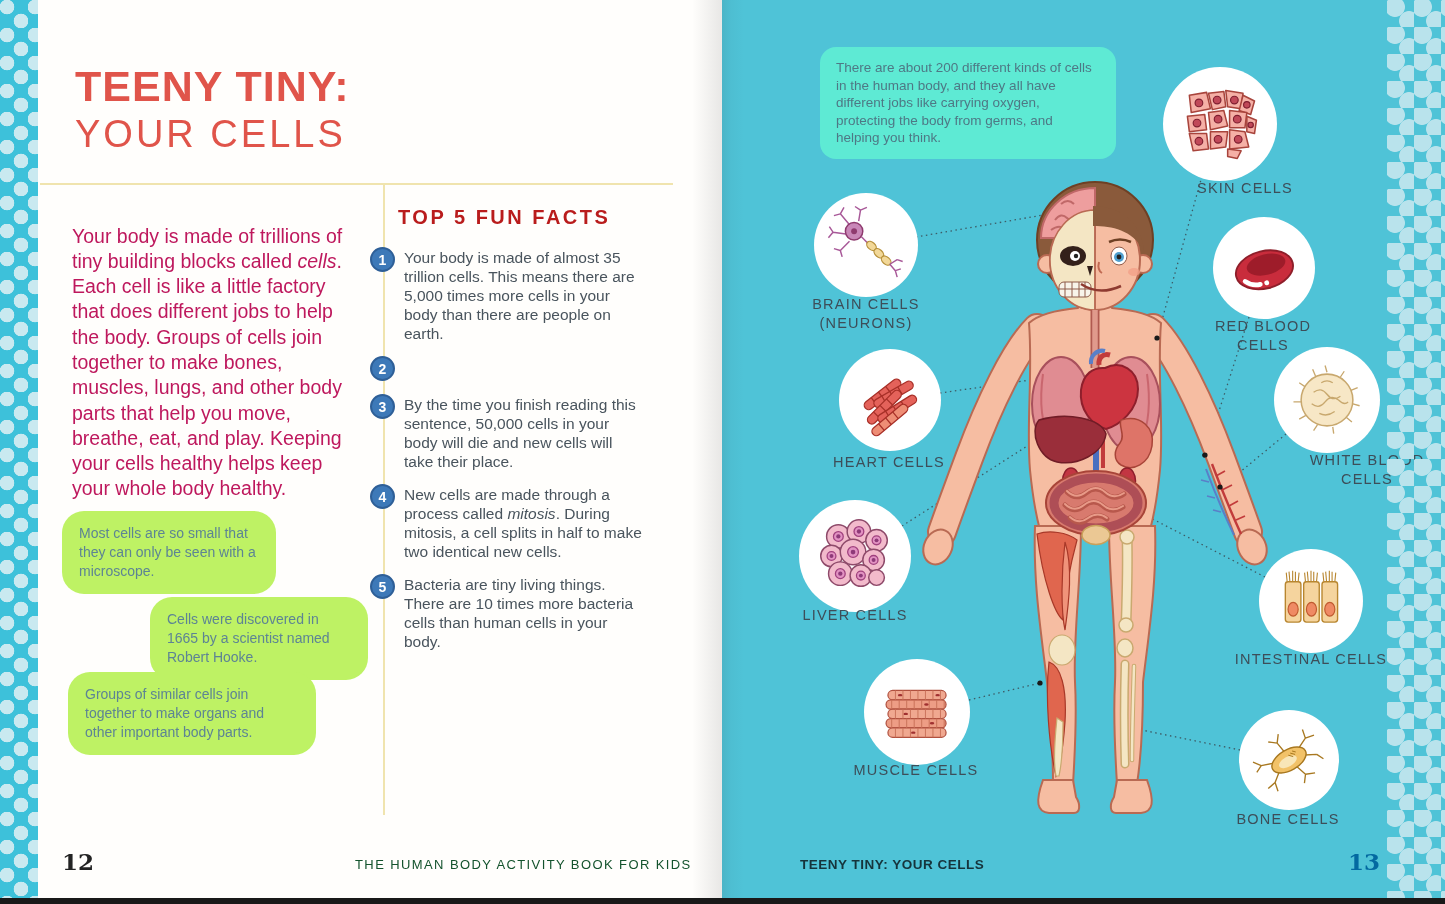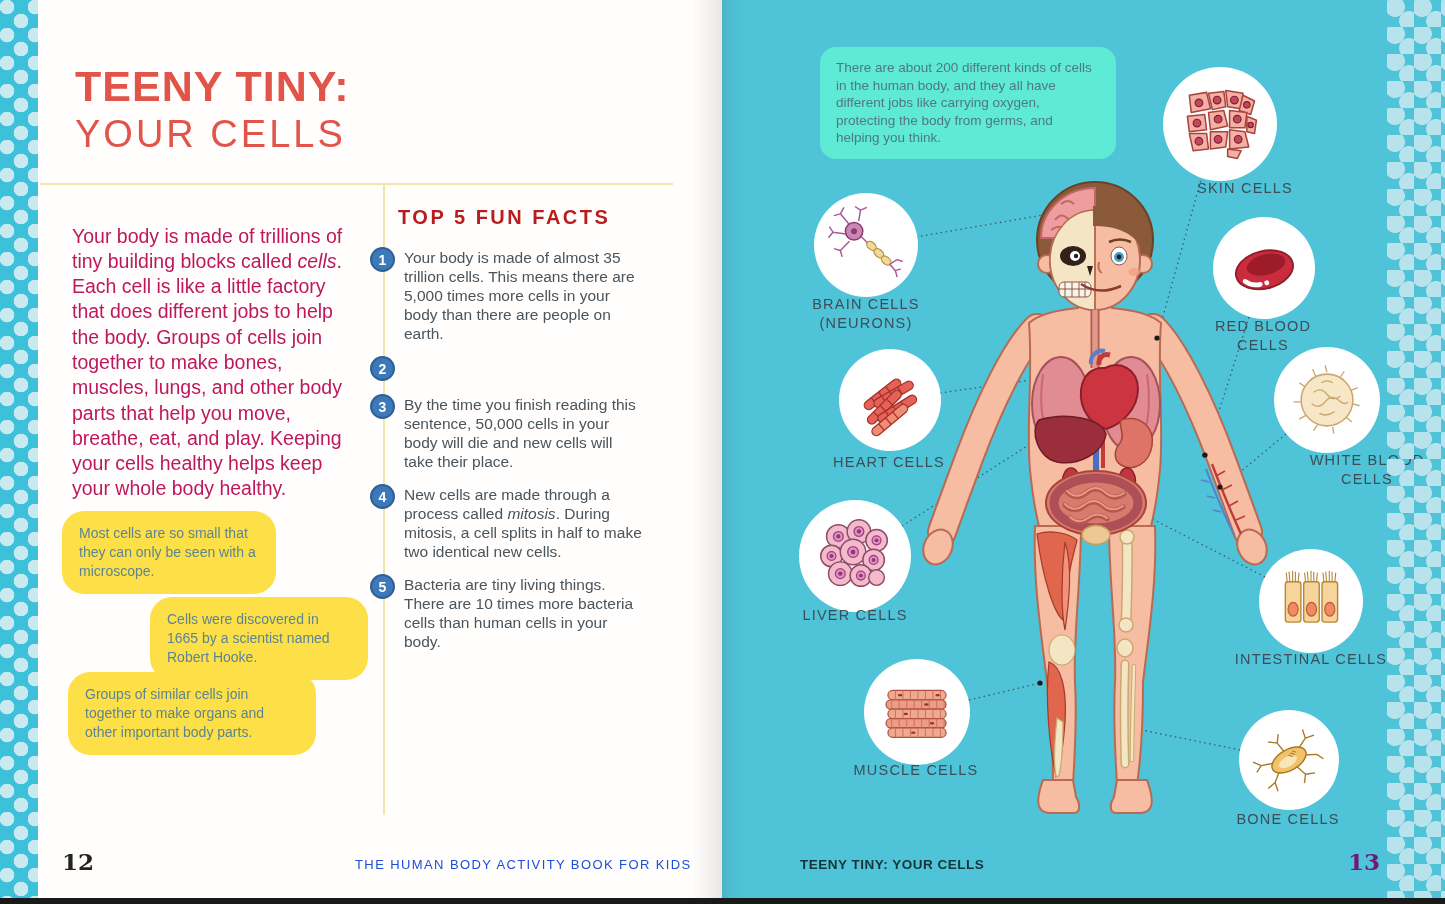--- a/index.html
+++ b/index.html
@@ -20,51 +20,51 @@
     background:linear-gradient(90deg,rgba(40,40,40,0) 0%,rgba(40,40,40,.10) 55%,rgba(40,40,40,.03) 75%,rgba(40,40,40,0) 100%);}
   .bottom-edge{position:absolute;left:0;bottom:0;width:100%;height:6px;background:#191919;}
   
   .title{position:absolute;left:75px;top:62px;color:#E0544A;}
   .title .l1{font-size:43px;font-weight:bold;letter-spacing:1px;line-height:48px;}
   .title .l2{font-size:38px;font-weight:normal;letter-spacing:3px;line-height:44px;margin-top:2px;}
   .rule-h{position:absolute;left:40px;top:183px;width:633px;height:2px;background:#F0E4AE;}
   .rule-v{position:absolute;left:383px;top:183px;width:2px;height:632px;background:#F0E4AE;}
   .intro{position:absolute;left:72px;top:204px;width:280px;font-size:19.5px;line-height:25.3px;color:#be185d;}
   .intro em{font-style:italic;}
-  .bubble{position:absolute;background:#fde047;border-radius:22px;padding:13px 17px;
+  .bubble{position:absolute;background:#bef264;border-radius:22px;padding:13px 17px;
           font-size:14px;line-height:19px;color:#5D8494;box-sizing:border-box;}
   .bubble.b1{left:62px;top:511px;width:214px;}
   .bubble.b2{left:150px;top:597px;width:218px;}
   .bubble.b3{left:68px;top:672px;width:248px;}
   .facts-heading{position:absolute;left:398px;top:206px;font-size:20px;font-weight:bold;
                  letter-spacing:2.5px;color:#b91c1c;}
   .facts{position:absolute;left:370px;top:247px;width:292px;}
   .fact{display:flex;gap:9px;margin-bottom:13px;}
   .badge{width:25px;height:25px;border-radius:50%;background:#3D79B8;border:2px solid #2E5F97;
          color:#fff;font-weight:bold;font-size:14px;display:flex;align-items:center;justify-content:center;
          flex:0 0 auto;box-sizing:border-box;}
   .fact p{margin:1px 16px 0 0;font-size:15.5px;line-height:19px;color:#49545D;}
   .fact p em{font-style:italic;}
   .footer-pnum-left{position:absolute;left:62px;top:848px;font-family:"DejaVu Serif",serif;
                     font-weight:bold;font-size:23px;color:#232323;}
-  .footer-book{position:absolute;left:355px;top:857px;font-size:13px;letter-spacing:1.4px;color:#1d4ed8;}
+  .footer-book{position:absolute;left:355px;top:857px;font-size:13px;letter-spacing:1.4px;color:#14532d;}
   
   .info-box{position:absolute;left:820px;top:47px;width:296px;box-sizing:border-box;background:#5eead4;
             border-radius:16px;padding:12px 16px;font-size:13.5px;line-height:17.5px;color:#4E7885;}
   .cell-circle{position:absolute;background:#fff;border-radius:50%;
                display:flex;align-items:center;justify-content:center;}
   .cell-label{position:absolute;transform:translateX(-50%);text-align:center;font-size:14.5px;
               letter-spacing:1.2px;color:#3D4E59;line-height:19px;white-space:nowrap;}
   .connectors,.body-art{position:absolute;pointer-events:none;}
   .connectors{left:722px;top:0;}
   .body-art{left:915px;top:162px;}
   .footer-chapter{position:absolute;left:800px;top:857px;font-size:13.5px;font-weight:bold;
                   letter-spacing:.5px;color:#16343C;}
   .footer-pnum-right{position:absolute;left:1348px;top:848px;font-family:"DejaVu Serif",serif;
-                     font-weight:bold;font-size:23px;color:#701a75;}
+                     font-weight:bold;font-size:23px;color:#0369a1;}
 </style>
 </head>
 <body>
 
 <div class="spread">
 
   <div class="page-left"></div>
   <div class="page-right"></div>
   <div class="dot-strip-left"></div>
 

